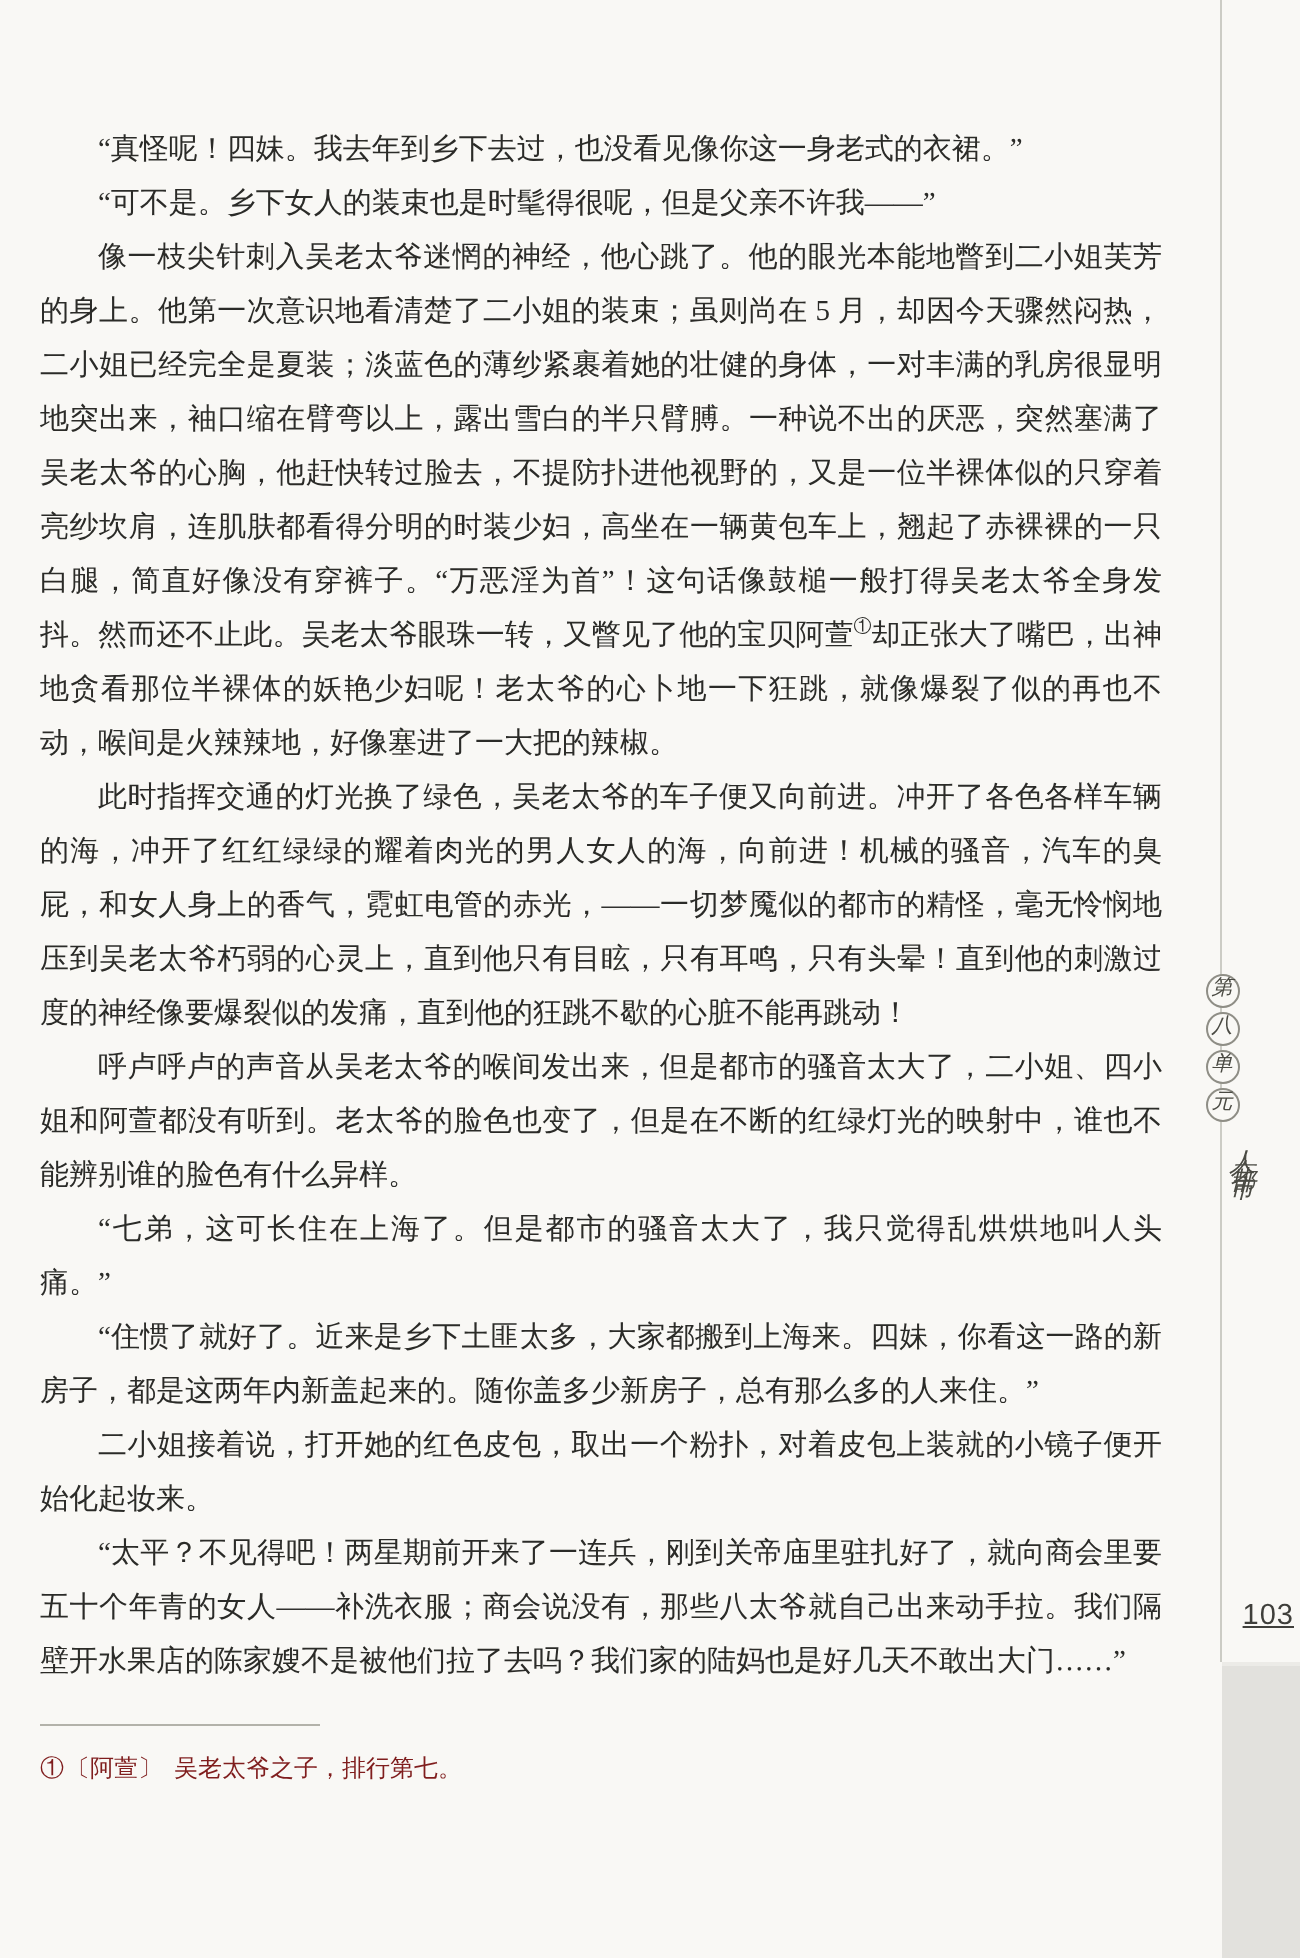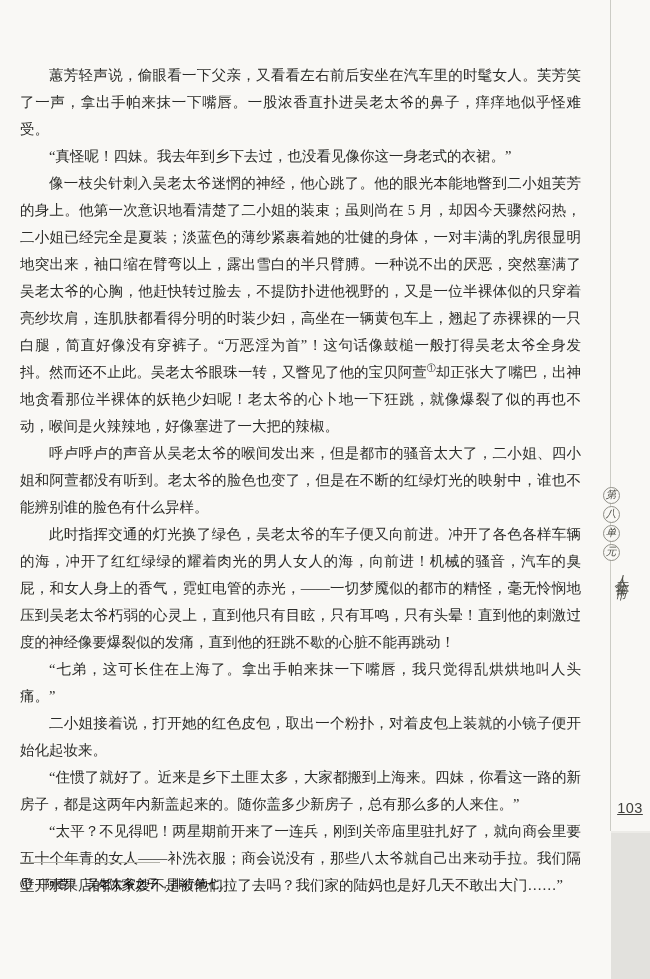--- a/index.html
+++ b/index.html
@@ -22,21 +22,21 @@
     font-size:9px;line-height:0;vertical-align:super;
   }
 
   
   .footnote-divider{
     position:absolute;left:20px;top:862px;width:140px;height:0;
     border-top:1px solid #b3b2aa;
   }
   .footnote{
     position:absolute;left:20px;top:875px;width:540px;
-    font-size:12px;line-height:18px;color:#000000;
+    font-size:12px;line-height:18px;color:#7f1d1d;
   }
   .footnote .fn-marker{margin-right:1px;}
   .footnote .fn-term{margin-right:6px;}
 
   
   .margin-rule{
     position:absolute;left:610px;top:0;width:1px;height:831px;
     background:#ccccc5;
   }
 
@@ -58,44 +58,44 @@
     position:absolute;left:612px;top:565px;height:70px;
     writing-mode:vertical-rl;text-orientation:upright;
     font-size:12.5px;letter-spacing:4px;color:#4a4a43;
     font-style:italic;
   }
 
   
   .page-number{
     position:absolute;left:613px;top:800px;width:34px;
     font-family:"Liberation Sans","DejaVu Sans",sans-serif;
-    font-size:14.5px;color:#3f3f3b;text-align:center;letter-spacing:.5px;text-decoration:underline;
+    font-size:14.5px;color:#3f3f3b;text-align:right;letter-spacing:.5px;text-decoration:underline;
   }
 
   
   .corner-block{
     position:absolute;left:611px;top:831px;width:39px;height:148px;
     background:#e2e1dd;
     border-top:2px solid #ecebe7;
   }
 </style>
 </head>
 <body>
 
 <div class="page">
 
   <div class="body-text">
-      <p>蕙芳轻声说，偷眼看一下父亲，又看看左右前后安坐在汽车里的时髦女人。芙芳笑了一声，拿出手帕来抹一下嘴唇。一股浓香直扑进吴老太爷的鼻子，痒痒地似乎怪难受。</p>
       <p>“真怪呢！四妹。我去年到乡下去过，也没看见像你这一身老式的衣裙。”</p>
+      <p>“可不是。乡下女人的装束也是时髦得很呢，但是父亲不许我——”</p>
       <p>像一枝尖针刺入吴老太爷迷惘的神经，他心跳了。他的眼光本能地瞥到二小姐芙芳的身上。他第一次意识地看清楚了二小姐的装束；虽则尚在 5 月，却因今天骤然闷热，二小姐已经完全是夏装；淡蓝色的薄纱紧裹着她的壮健的身体，一对丰满的乳房很显明地突出来，袖口缩在臂弯以上，露出雪白的半只臂膊。一种说不出的厌恶，突然塞满了吴老太爷的心胸，他赶快转过脸去，不提防扑进他视野的，又是一位半裸体似的只穿着亮纱坎肩，连肌肤都看得分明的时装少妇，高坐在一辆黄包车上，翘起了赤裸裸的一只白腿，简直好像没有穿裤子。“万恶淫为首”！这句话像鼓槌一般打得吴老太爷全身发抖。然而还不止此。吴老太爷眼珠一转，又瞥见了他的宝贝阿萱<sup>①</sup>却正张大了嘴巴，出神地贪看那位半裸体的妖艳少妇呢！老太爷的心卜地一下狂跳，就像爆裂了似的再也不动，喉间是火辣辣地，好像塞进了一大把的辣椒。</p>
+      <p>此时指挥交通的灯光换了绿色，吴老太爷的车子便又向前进。冲开了各色各样车辆的海，冲开了红红绿绿的耀着肉光的男人女人的海，向前进！机械的骚音，汽车的臭屁，和女人身上的香气，霓虹电管的赤光，——一切梦魇似的都市的精怪，毫无怜悯地压到吴老太爷朽弱的心灵上，直到他只有目眩，只有耳鸣，只有头晕！直到他的刺激过度的神经像要爆裂似的发痛，直到他的狂跳不歇的心脏不能再跳动！</p>
       <p>呼卢呼卢的声音从吴老太爷的喉间发出来，但是都市的骚音太大了，二小姐、四小姐和阿萱都没有听到。老太爷的脸色也变了，但是在不断的红绿灯光的映射中，谁也不能辨别谁的脸色有什么异样。</p>
-      <p>此时指挥交通的灯光换了绿色，吴老太爷的车子便又向前进。冲开了各色各样车辆的海，冲开了红红绿绿的耀着肉光的男人女人的海，向前进！机械的骚音，汽车的臭屁，和女人身上的香气，霓虹电管的赤光，——一切梦魇似的都市的精怪，毫无怜悯地压到吴老太爷朽弱的心灵上，直到他只有目眩，只有耳鸣，只有头晕！直到他的刺激过度的神经像要爆裂似的发痛，直到他的狂跳不歇的心脏不能再跳动！</p>
-      <p>“七弟，这可长住在上海了。拿出手帕来抹一下嘴唇，我只觉得乱烘烘地叫人头痛。”</p>
+      <p>“七弟，这可长住在上海了。但是都市的骚音太大了，我只觉得乱烘烘地叫人头痛。”</p>
+      <p>“住惯了就好了。近来是乡下土匪太多，大家都搬到上海来。四妹，你看这一路的新房子，都是这两年内新盖起来的。随你盖多少新房子，总有那么多的人来住。”</p>
       <p>二小姐接着说，打开她的红色皮包，取出一个粉扑，对着皮包上装就的小镜子便开始化起妆来。</p>
-      <p>“住惯了就好了。近来是乡下土匪太多，大家都搬到上海来。四妹，你看这一路的新房子，都是这两年内新盖起来的。随你盖多少新房子，总有那么多的人来住。”</p>
       <p>“太平？不见得吧！两星期前开来了一连兵，刚到关帝庙里驻扎好了，就向商会里要五十个年青的女人——补洗衣服；商会说没有，那些八太爷就自己出来动手拉。我们隔壁开水果店的陈家嫂不是被他们拉了去吗？我们家的陆妈也是好几天不敢出大门……”</p>
     </div>
 
   <div class="footnote-divider"></div>
   <div class="footnote">
     <span class="fn-marker">①</span><span class="fn-term">〔阿萱〕</span><span>吴老太爷之子，排行第七。</span>
   </div>
 
   <div class="margin-rule"></div>
   <div class="unit-badge">

